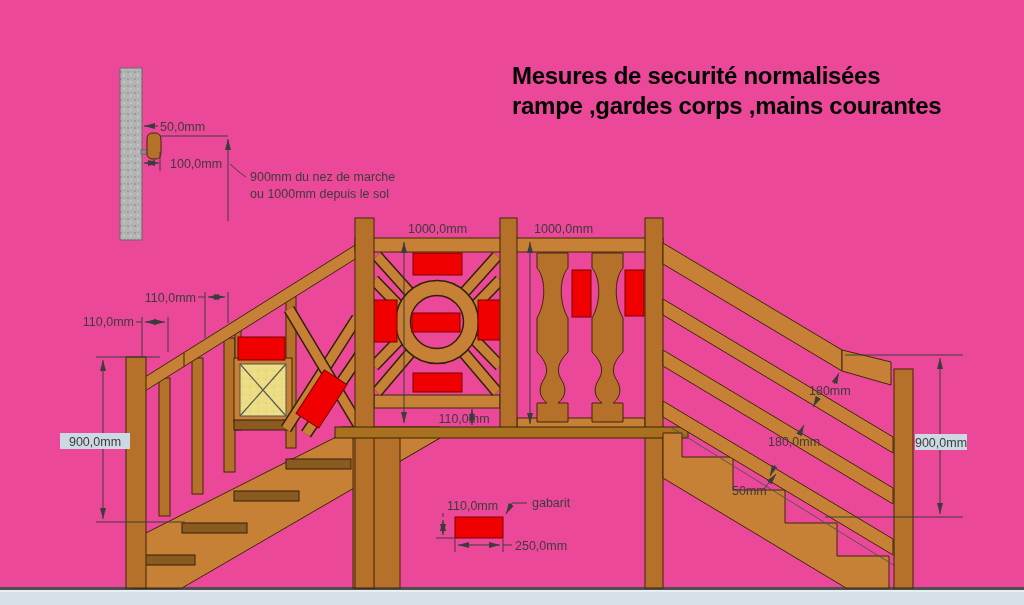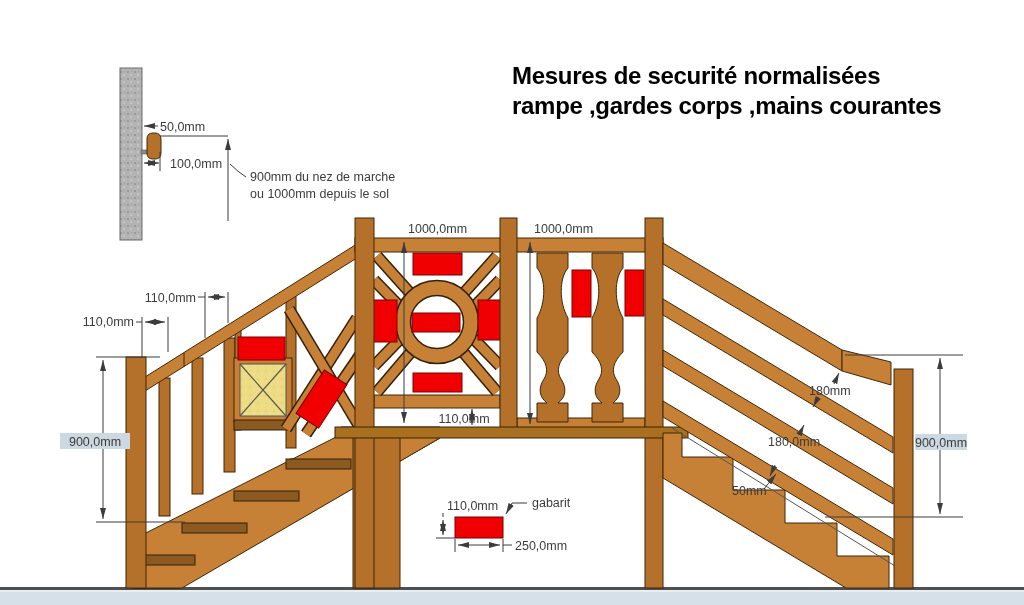--- a/index.html
+++ b/index.html
@@ -1,16 +1,16 @@
 <!DOCTYPE html>
 <html><head>
 <meta charset="utf-8">
 <style>
   html,body{margin:0;padding:0;background:#ccd8e2;}
-  .canvas{position:relative;width:1024px;height:605px;background:#ffffff;overflow:hidden;
+  .canvas{position:relative;width:1024px;height:605px;background:#ec4899;overflow:hidden;
           font-family:"Liberation Sans",sans-serif;}
   svg{position:absolute;left:0;top:0;}
   svg text{font-family:"Liberation Sans",sans-serif;fill:#3c3c3c;font-size:12.5px;}
   svg text.ttl{font-size:24px;font-weight:bold;fill:#000;letter-spacing:-0.3px;}
   .wood{fill:#c68136;stroke:#3f2708;stroke-width:1;}
   .woodd{fill:#b5702a;stroke:#3f2708;stroke-width:1;}
   .tread{fill:#8a5a20;stroke:#34200a;stroke-width:1;}
   .redb{fill:#f00000;stroke:#7a0000;stroke-width:1;}
   .dimln{stroke:#3c3c3c;stroke-width:1;fill:none;}
   .rayo{stroke:#34200a;stroke-width:12;}

